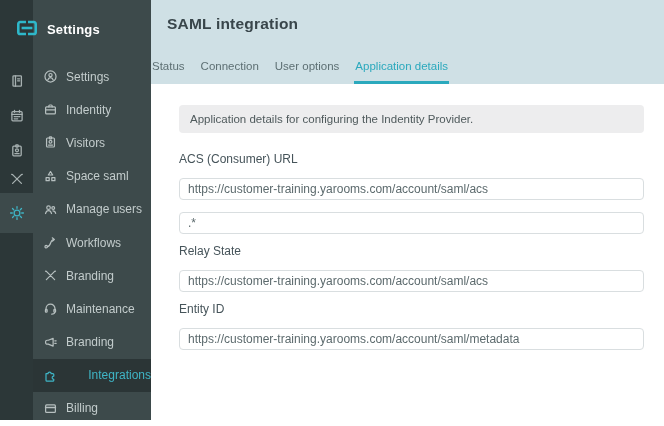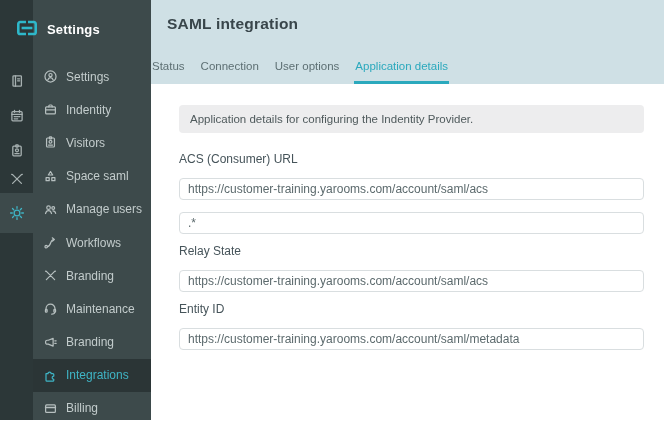--- a/index.html
+++ b/index.html
@@ -16,21 +16,21 @@
 
   
   .sidebar { position:relative; width:118px; height:426px; background:#3d4a4b; flex:0 0 118px; }
   .sidebar-title { position:absolute; left:14px; top:22px; color:#ffffff; font-size:13px; font-weight:700; letter-spacing:.2px; }
   .logo { position:absolute; left:-19px; top:17px; width:26px; height:22px; z-index:3; cursor:pointer; }
   .logo svg { width:26px; height:22px; display:block; }
   .nav { position:absolute; top:60px; left:0; width:118px; }
   .nav-item { height:33.2px; display:flex; align-items:center; padding-left:10px; color:#c3cccc; font-size:12px; cursor:pointer; }
   .nav-item .nicon { width:15px; height:15px; margin-right:8px; display:flex; align-items:center; justify-content:center; color:#b7c0c0; }
   .nav-item .nicon svg { width:15px; height:15px; display:block; }
-  .nav-item.active { background:#2b3536; color:#3fb5c6; }
+  .nav-item.active { background:#2b3536; color:#3fb5c6;justify-content:space-between; }
   .nav-item.active .nicon { color:#3fb5c6; }
 
   
   .main { flex:1 1 auto; background:#fff; position:relative; }
   .page-header { position:relative; height:84px; background:#cfe0e5; padding-left:16px; }
   .page-title { padding-top:15px; font-size:15.5px; font-weight:700; color:#39464b; letter-spacing:.2px; }
   .tabs { position:absolute; left:0; bottom:0; display:flex; }
   .tab { font-size:11.5px; color:#5d6f73; margin-right:14px; padding:0 1px 9px 1px; border-bottom:3px solid transparent; cursor:pointer; }
   .tab.active { color:#2ba9bd; border-bottom-color:#2ba9bd;text-align:right; }
 

